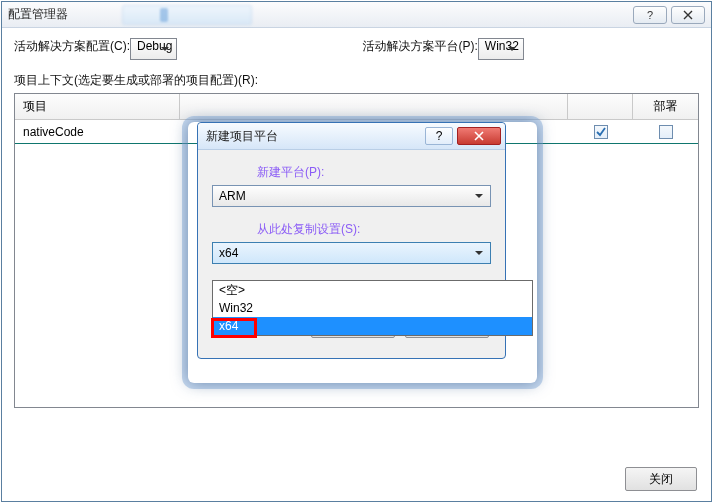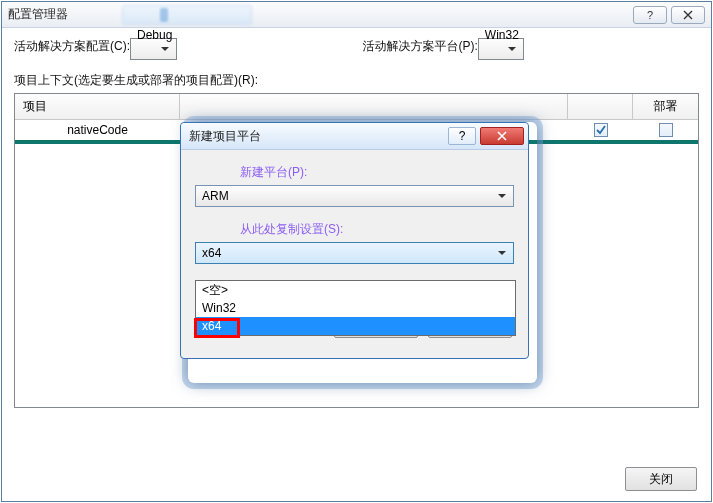--- a/index.html
+++ b/index.html
@@ -10,47 +10,47 @@
   .main-titlebar { height:26px; background:linear-gradient(#fcfcfd,#e9edf3); border-bottom:1px solid #c9d4e2; display:flex; align-items:center; padding:0 6px; }
   .main-title { flex:1; color:#222; font-size:12px; }
   .title-btn { width:34px; height:18px; border:1px solid #9aa9bc; border-radius:3px; background:linear-gradient(#fefefe,#e5ebf2); margin-left:4px; display:flex; align-items:center; justify-content:center; color:#333; cursor:pointer; }
   .title-btn.close-main svg { width:10px; height:10px; }
   .title-btn.help-main { font-size:11px; }
 
   .main-body { padding:10px 12px 10px 12px; }
   .row { display:flex; gap:12px; }
   .col { flex:1; display:flex; flex-direction:row; }
   .lbl { color:#111; margin-bottom:4px; }
-  .combo { height:22px; border:1px solid #828790; background:linear-gradient(#fefefe,#ececec); display:flex; align-items:flex-end; padding:0 4px 17px 6px; position:relative; }
+  .combo { height:22px; border:1px solid #828790; background:linear-gradient(#fefefe,#ececec); display:flex; align-items:flex-start; padding:0 4px 0 6px; position:relative; }
   .combo .arrow { position:absolute; right:2px; top:2px; width:18px; height:16px; display:flex; align-items:center; justify-content:center; color:#333; }
   .context-lbl { margin-top:12px; margin-bottom:4px; }
 
   .grid { height:315px; border:1px solid #828790; background:#fff; position:relative; }
   .grid-header { display:flex; background:linear-gradient(#fdfdfd,#f0f0f0); border-bottom:1px solid #c9c9c9; }
   .gh { border-right:1px solid #c9c9c9; padding:4px 8px; color:#000; }
   .gh:last-child { border-right:none; }
   .gh1 { width:165px; }
   .gh2 { flex:1; }
   .gh3 { width:65px; text-align:center; }
   .gh4 { width:65px; text-align:center; }
-  .grid-row { display:flex; height:24px; align-items:center; border-bottom:4px solid #0f766e;text-align:center; }
+  .grid-row { display:flex; height:24px; align-items:center; border-bottom:1px solid #0f766e; }
   .gc { padding:0 8px; }
   .gc1 { width:165px; }
   .gc2 { flex:1; }
   .gc3 { width:65px; display:flex; justify-content:center; }
   .gc4 { width:65px; display:flex; justify-content:center; }
   .chk { width:14px; height:14px; border:1px solid #6e8daf; background:linear-gradient(#f4f8fc,#e4eef9); display:flex; align-items:center; justify-content:center; }
   .chk svg { width:10px; height:10px; }
 
   .footer { position:absolute; right:14px; bottom:10px; }
   .btn { width:72px; height:24px; border:1px solid #8e8f93; background:linear-gradient(#f5f5f5,#e1e1e1); border-radius:2px; display:inline-flex; align-items:center; justify-content:center; cursor:pointer; }
 
   
   .modal-shadow { position:absolute; left:188px; top:122px; width:349px; height:261px; border-radius:6px; box-shadow:0 0 16px rgba(30,70,120,0.55), 0 0 0 6px rgba(130,170,220,0.45); }
-  .modal { position:absolute; left:180px; top:122px; width:349px; border:1px solid #3672b5; background:#f0f0f0; border-radius:4px; overflow:visible; }
+  .modal { position:absolute; left:197px; top:122px; width:309px; border:1px solid #3672b5; background:#f0f0f0; border-radius:4px; overflow:visible; }
   .modal-titlebar { height:27px; background:linear-gradient(#f7fbff,#d6e6f8); display:flex; align-items:center; padding:0 4px 0 8px; border-bottom:1px solid #b9cee6; border-radius:4px 4px 0 0; }
   .modal-title { flex:1; color:#1a1a1a; }
   .modal-help { width:28px; height:18px; border:1px solid #9ab5d6; border-radius:2px; background:linear-gradient(#fdfeff,#e2edfa); display:flex; align-items:center; justify-content:center; margin-right:4px; cursor:pointer; }
   .modal-close { width:44px; height:18px; border:1px solid #a32021; border-radius:2px; background:linear-gradient(#f07a73,#c83b32); display:flex; align-items:center; justify-content:center; cursor:pointer; }
   .modal-close svg { width:10px; height:10px; }
 
   .modal-body { padding:14px 14px 14px 14px; }
   .m-lbl { margin-bottom:4px; color:#8b5cf6;margin-left:45px; }
   .m-combo { height:22px; border:1px solid #7893b3; background:linear-gradient(#fefefe,#e8e8e8); display:flex; align-items:center; padding:0 4px 0 6px; position:relative; margin-bottom:14px; }
   .m-combo .arrow { position:absolute; right:2px; top:2px; width:18px; height:16px; display:flex; align-items:center; justify-content:center; }

